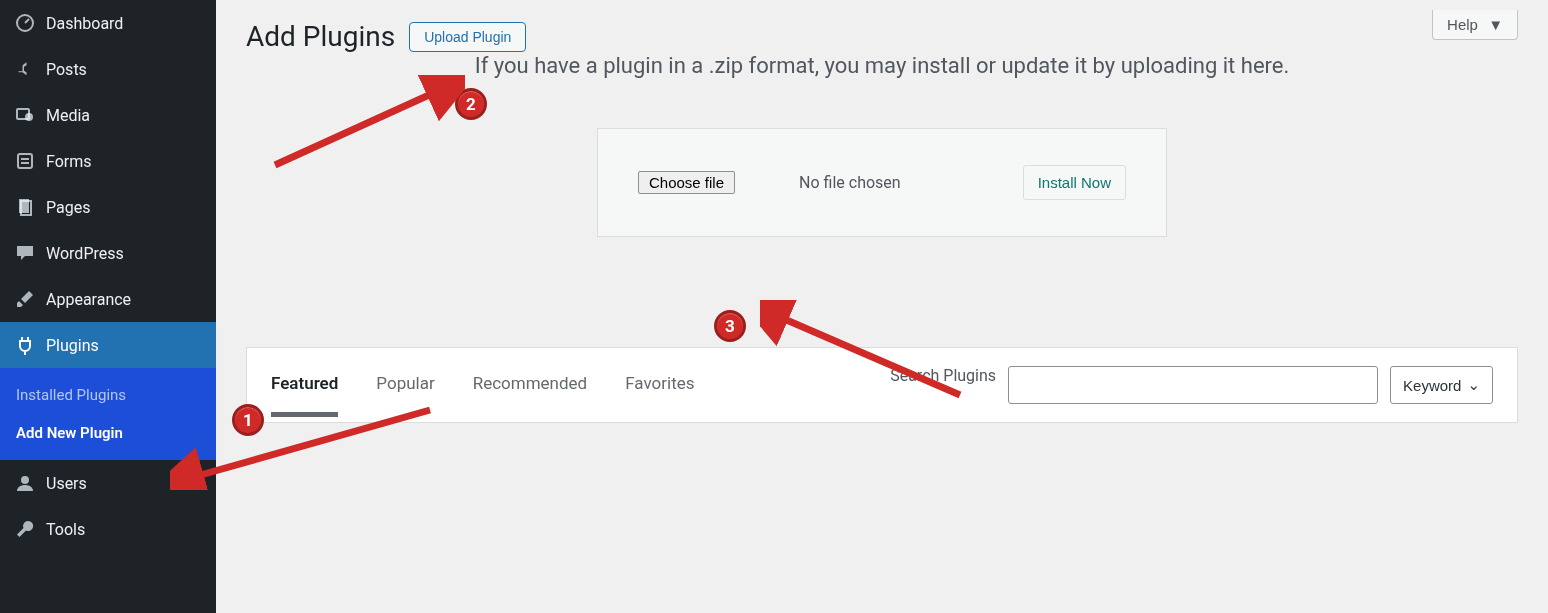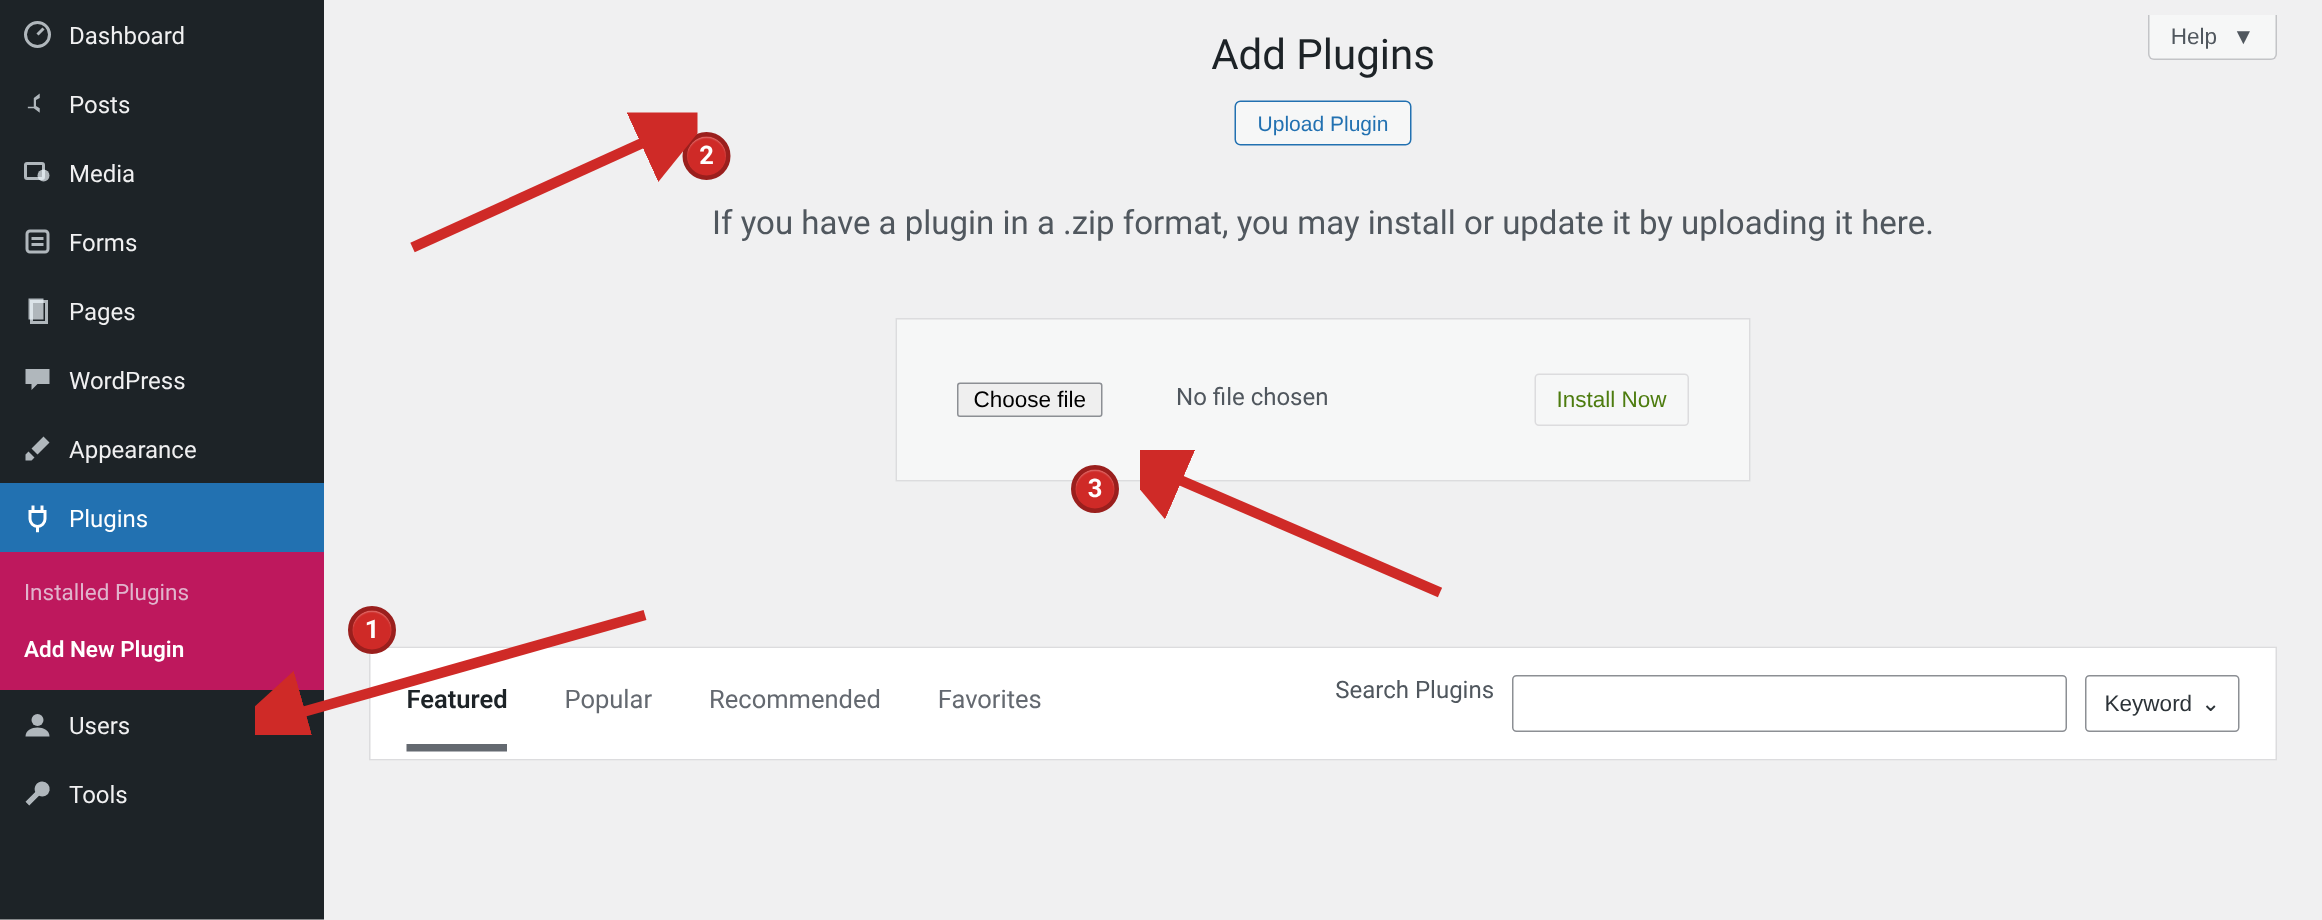--- a/index.html
+++ b/index.html
@@ -45,21 +45,21 @@
     content:"";
     position:absolute;
     right:-10px; top:50%;
     transform:translateY(-50%);
     width:0;height:0;
     border-top:10px solid transparent;
     border-bottom:10px solid transparent;
     border-right:10px solid #f0f0f1;
   }
   .submenu {
-    background: #be185d;
+    background: #1d4ed8;
     padding: 8px 0;
   }
   .submenu-item {
     padding: 10px 16px;
     color: rgba(240,246,252,0.7);
     font-size: 15px;
     cursor: pointer;
   }
   .submenu-item.current {
     color: #fff;
@@ -83,22 +83,20 @@
     padding: 6px 14px;
     font-size: 15px;
     color: #50575e;
     border-radius: 0 0 4px 4px;
     cursor: pointer;
   }
   .page-head {
     display: flex;
     align-items: center;
     gap: 14px;
-    margin-bottom: 40px;
-    flex-direction: column;
   }
   .page-title {
     font-size: 28px;
     font-weight: 400;
     color: #1d2327;
   }
   .upload-btn {
     border: 1px solid #2271b1;
     background: #f6f7f7;
     color: #2271b1;
@@ -116,34 +114,34 @@
   .upload-box {
     width: 570px;
     margin: 0 auto 110px auto;
     background: #f6f7f7;
     border: 1px solid #dcdcde;
     padding: 36px 40px;
     display: flex;
     align-items: center;
     justify-content: space-between;
   }
-  .file-group { display:flex; align-items:flex-start; gap:5px;}
+  .file-group { display:flex; align-items:center; gap:20px;}
   .choose-btn {
     background: #efefef;
     border: 1px solid #8c8f94;
     padding: 2px 10px;
     font-size: 15px;
     border-radius: 2px;
     cursor: pointer;
   }
   .no-file { font-size: 16px; color: #50575e; margin-left: 44px; }
   .install-btn {
     background: #f6f7f7;
     border: 1px solid #dcdcde;
-    color: #4d7c0f;
+    color: #0f766e;
     padding: 8px 14px;
     font-size: 15px;
     border-radius: 3px;
     cursor: default;
   }
   .tabs-row {
     background: #fff;
     border: 1px solid #dcdcde;
     padding: 18px 24px;
     display: flex;

